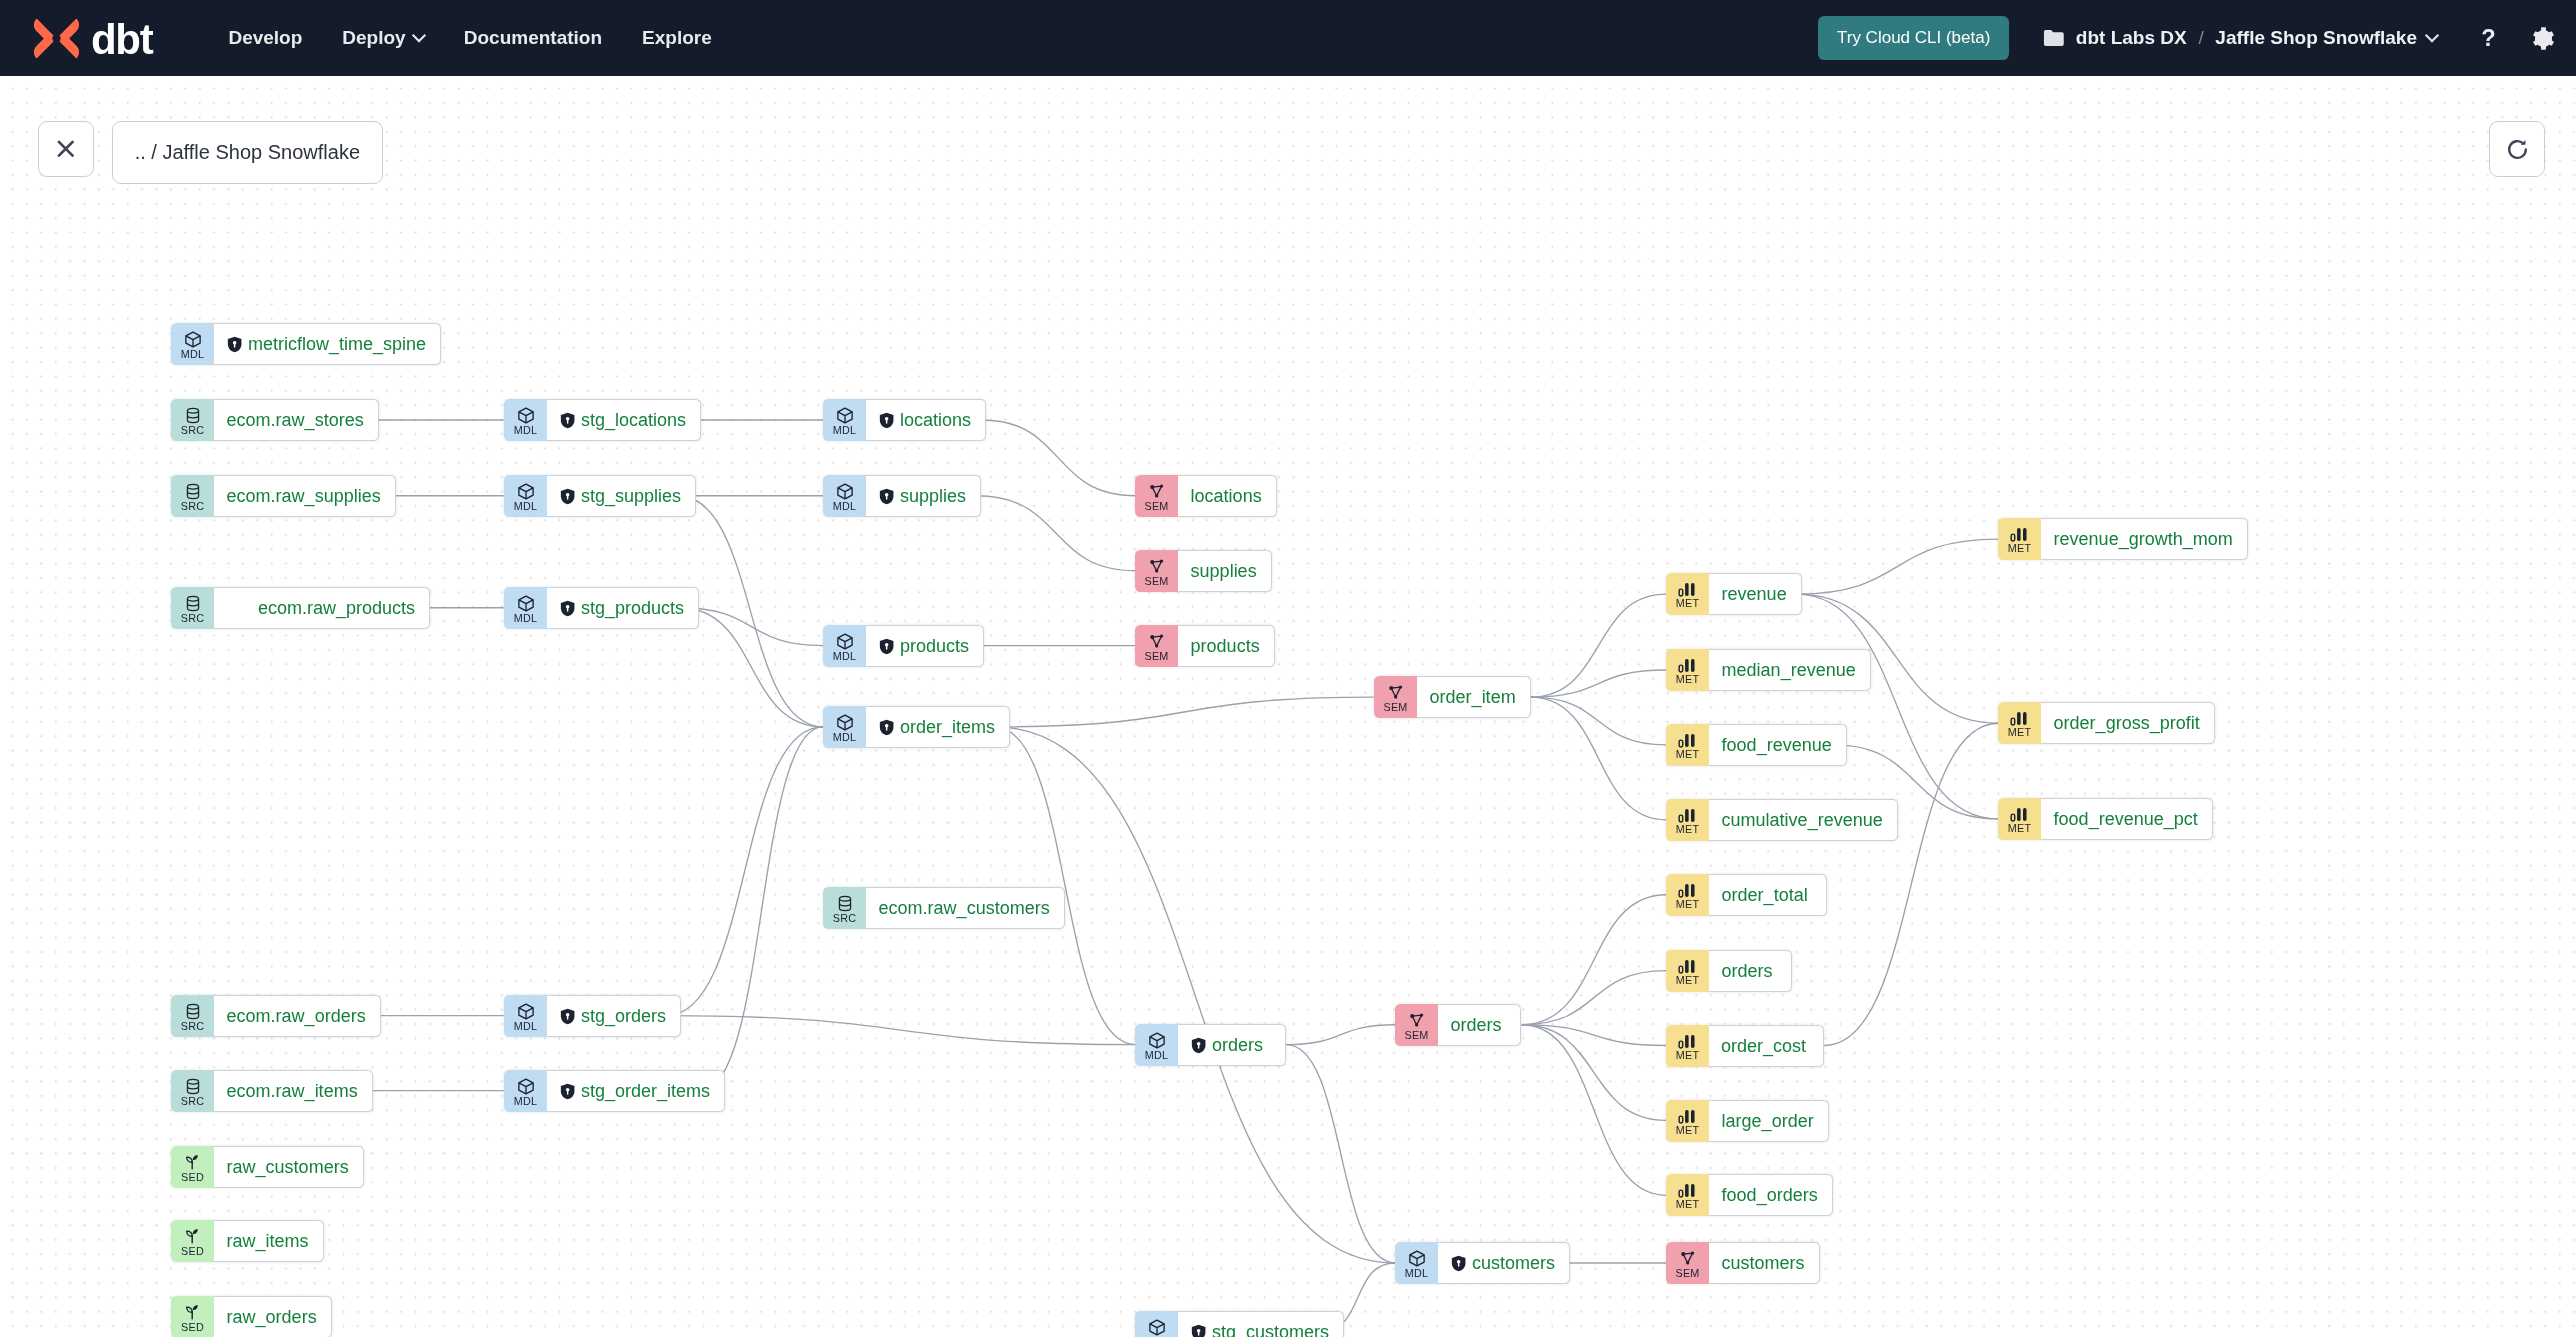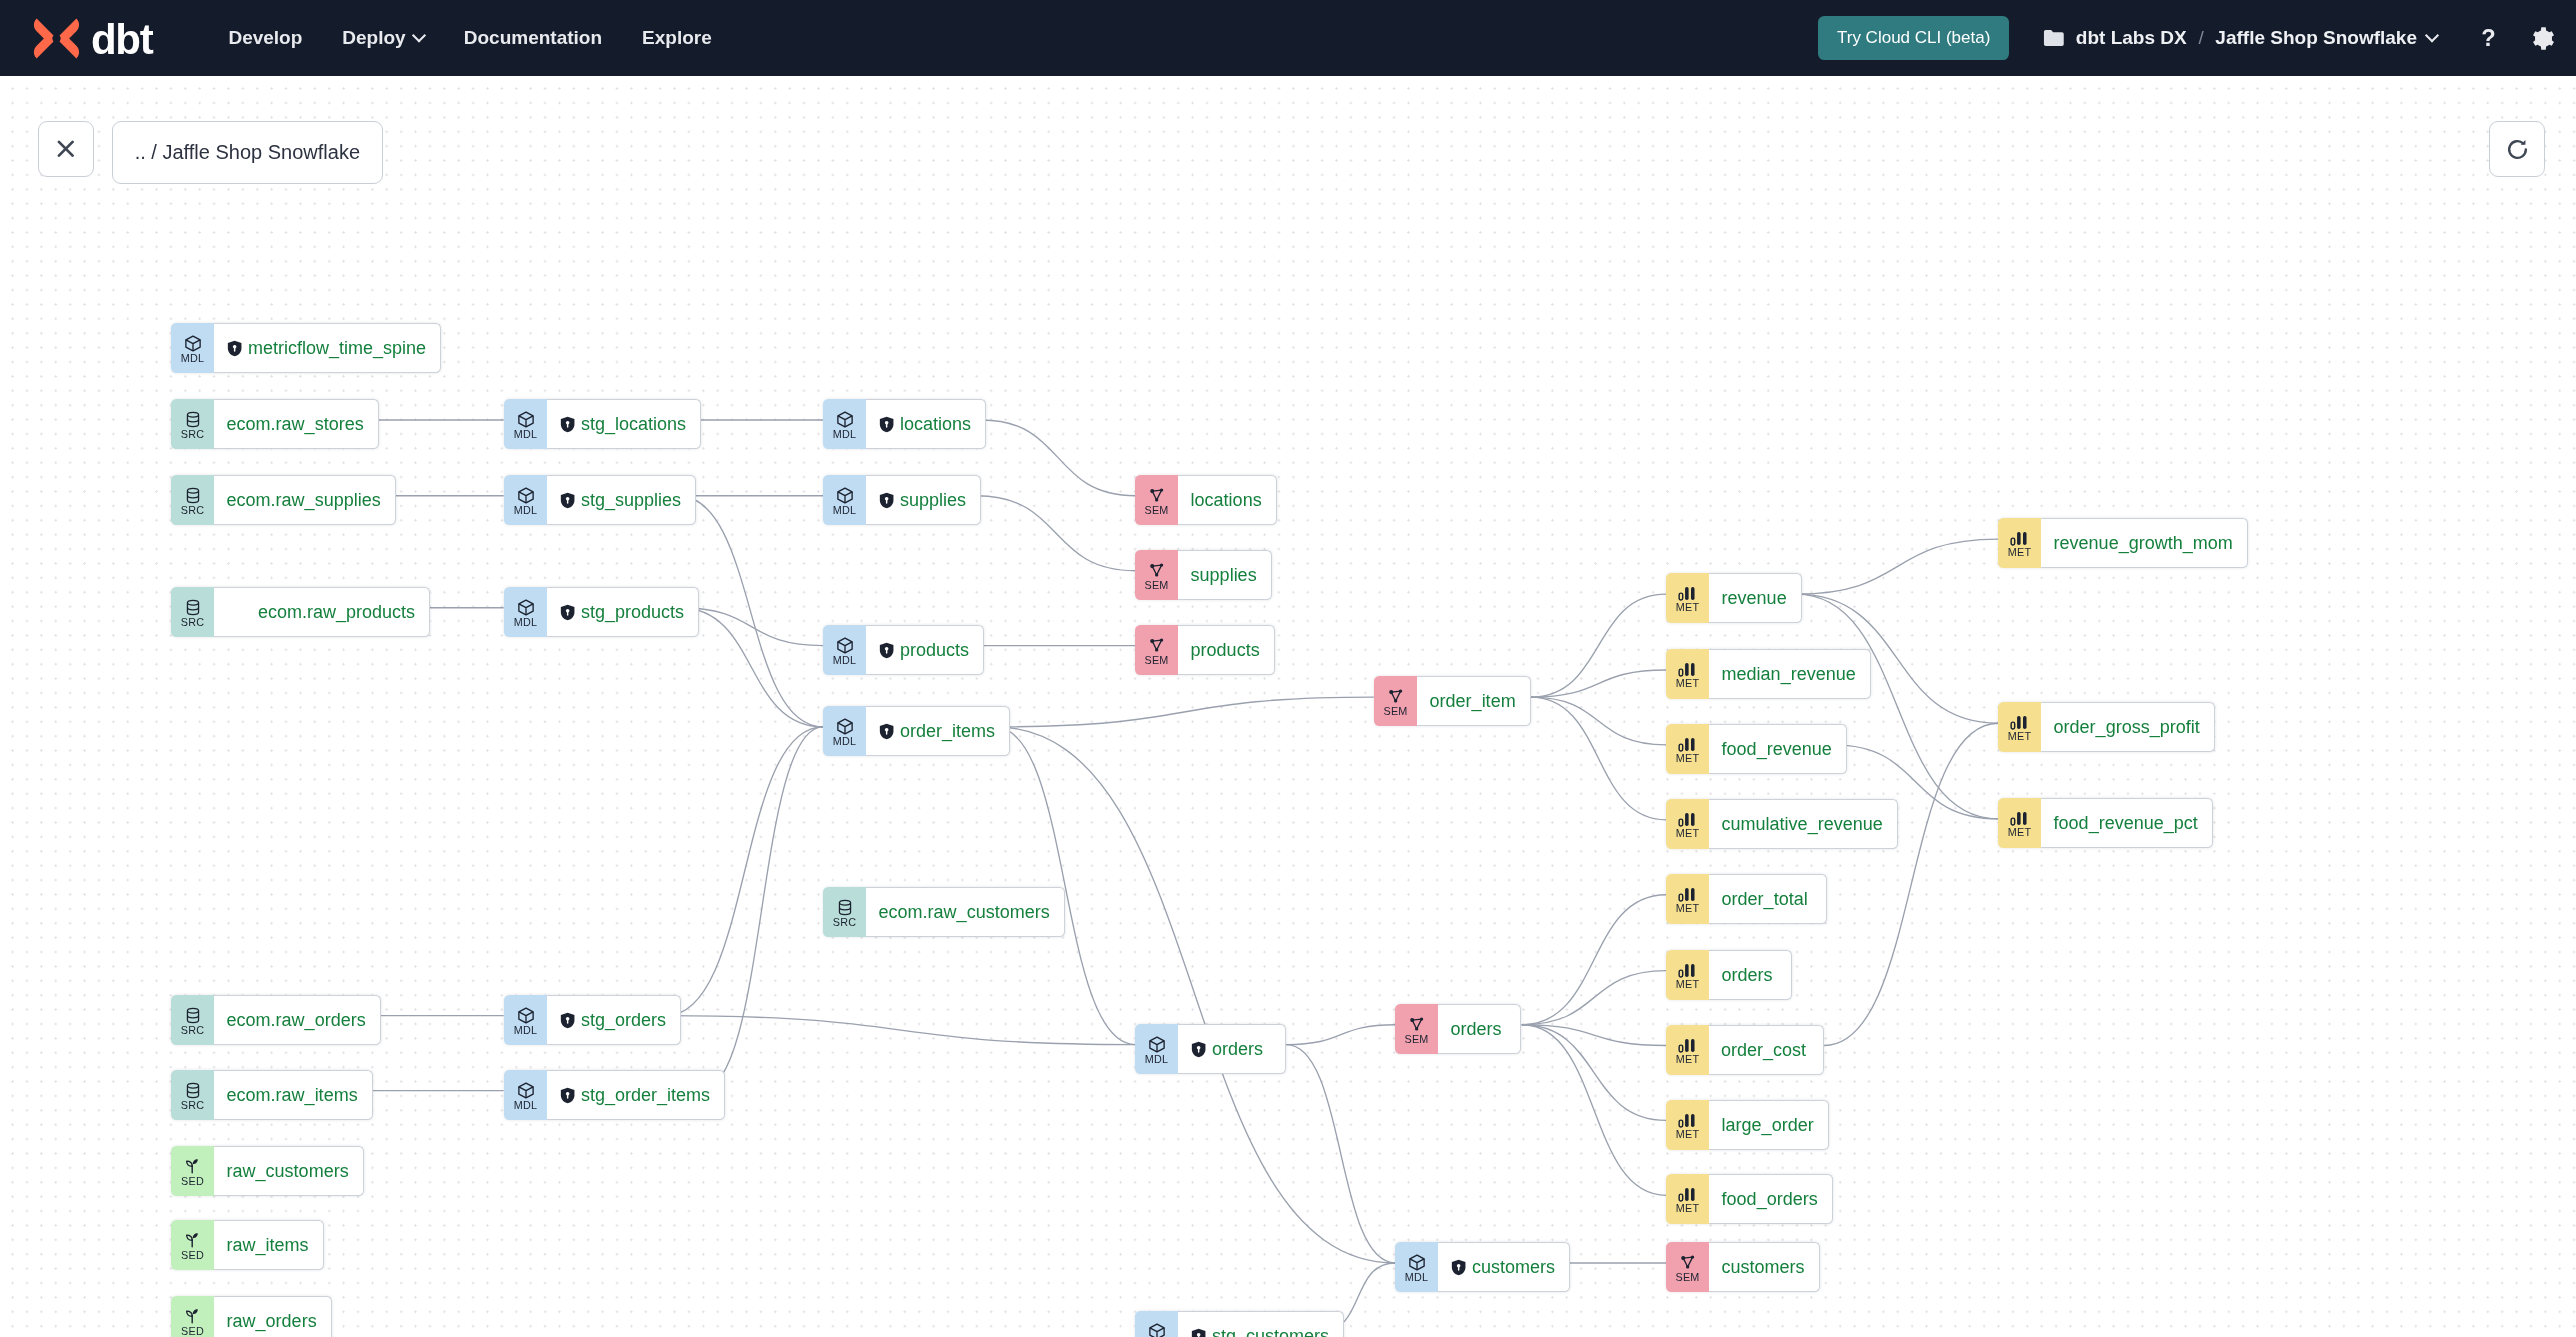--- a/index.html
+++ b/index.html
@@ -106,21 +106,21 @@
 
   
   #nodes-layer, #edges-layer {
     position: absolute; left: 0; top: 0;
     width: 2576px; height: 1262px;
   }
   #edges-layer { z-index: 1; }
   #nodes-layer { z-index: 2; }
 
   .node {
-    position: absolute; height: 50px;
+    position: absolute; height: 42px;
     display: flex; align-items: stretch;
     border-radius: 5.4px; cursor: pointer;
     filter: drop-shadow(0 0.9px 1.4px rgba(20,27,43,0.12));
   }
   .node-badge {
     width: 43px; flex: 0 0 43px;
     border-radius: 5.4px 0 0 5.4px;
     display: flex; flex-direction: column;
     align-items: center; justify-content: center;
     gap: 0px; padding-top: 1.8px;

